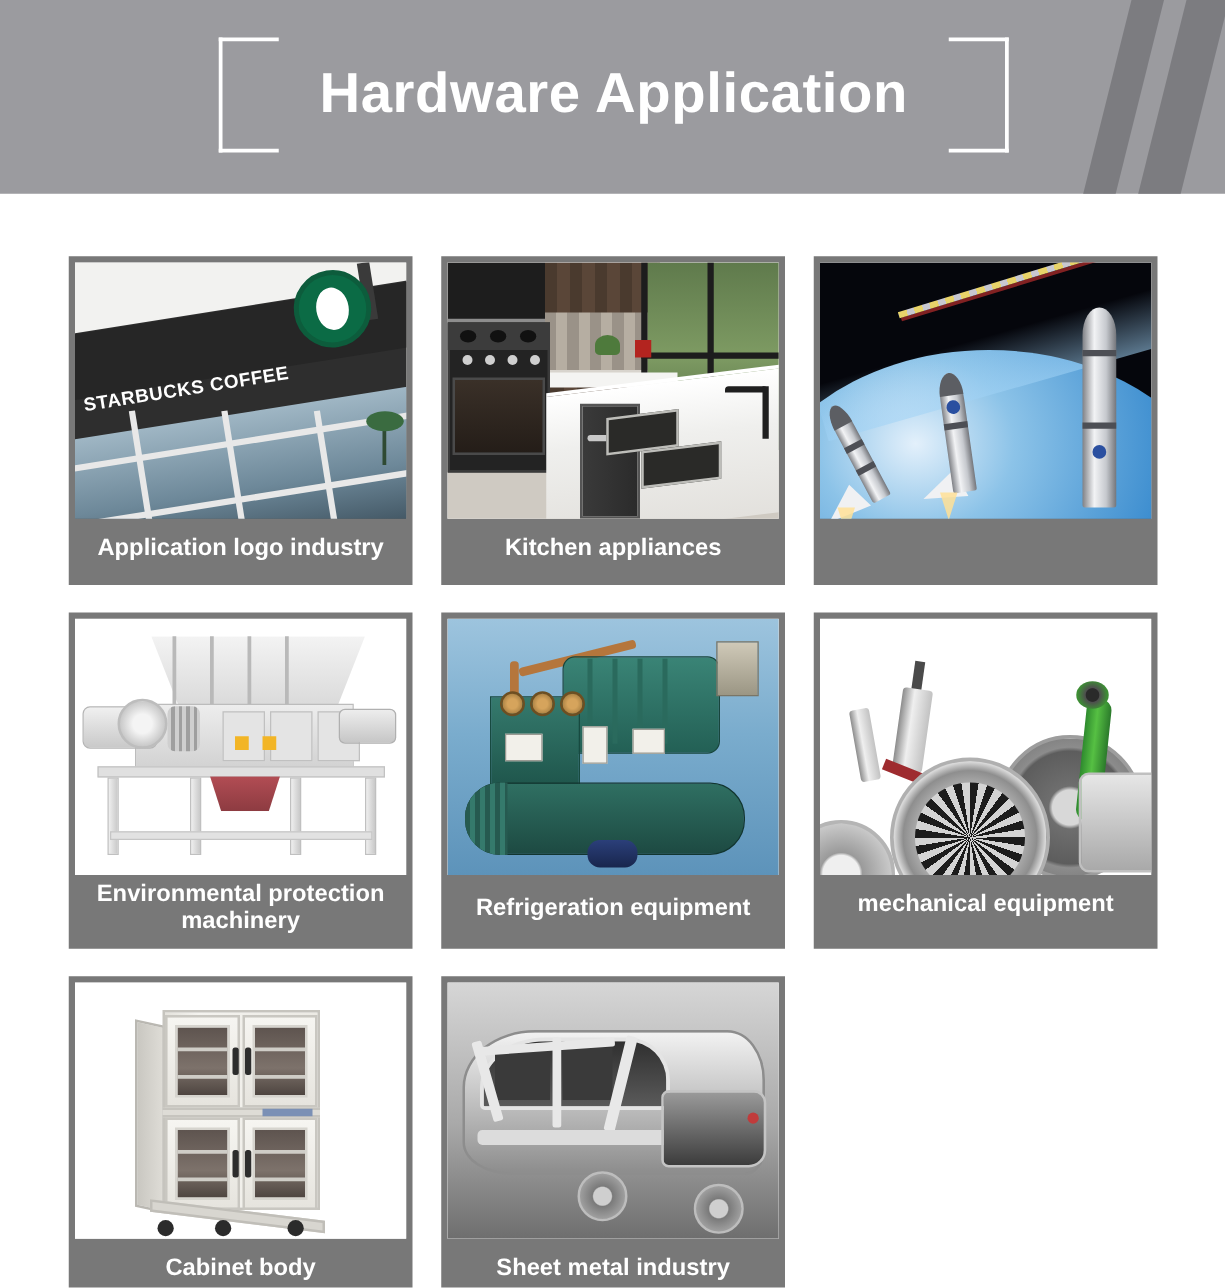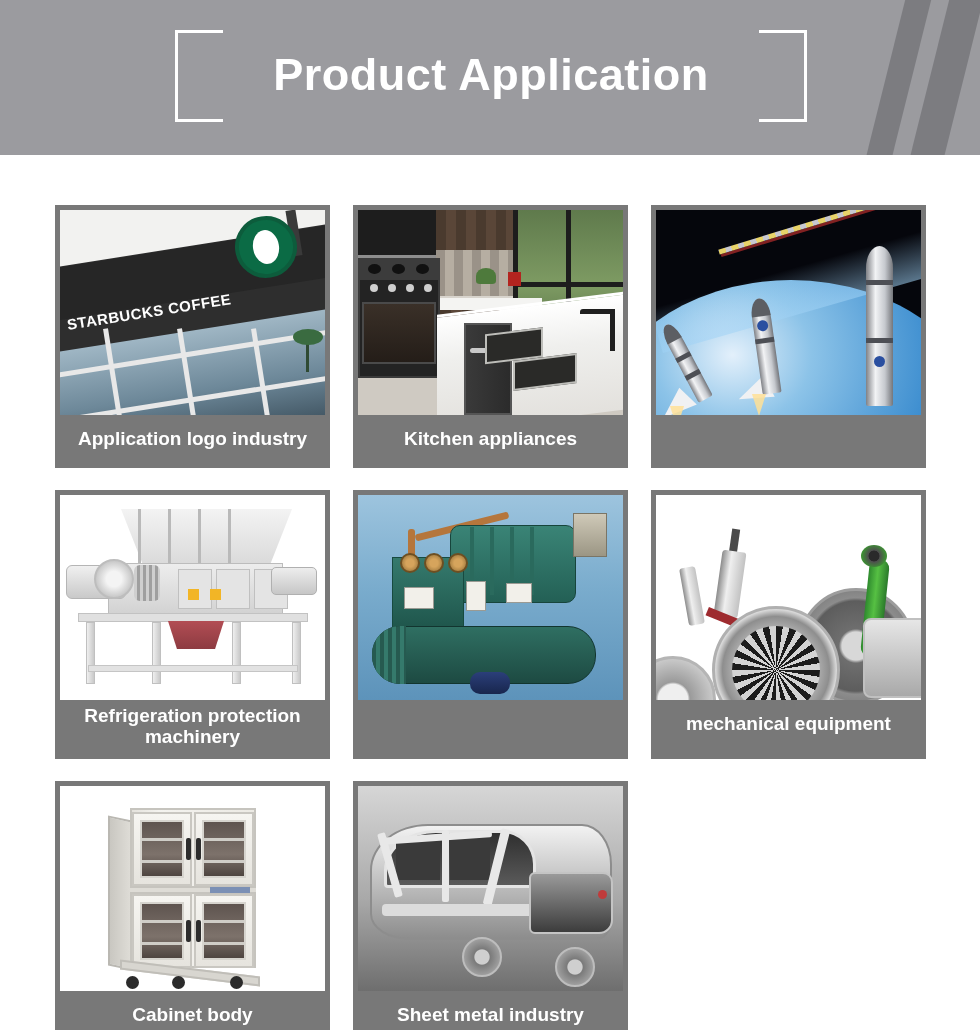--- a/index.html
+++ b/index.html
@@ -434,21 +434,21 @@
 </head>
 <body>
 
 <div class="header">
   <div class="stripe stripe-a"></div>
   <div class="stripe stripe-b"></div>
 
   <div class="title-wrap">
     <div class="bracket bracket-left"></div>
     <div class="bracket bracket-right"></div>
-    <div class="page-title">Product Application</div>
+    <div class="page-title">Hardware Application</div>
   </div>
 </div>
 
 <div class="grid">
 
   <div class="card">
     <div class="card-media">
       <div class="scene">
         <div class="sb-sky"></div>
         <div class="sb-facade"></div>
@@ -562,21 +562,21 @@
         <div class="sh-drum"></div>
         <div class="sh-frame"></div>
         <div class="sh-chute"></div>
         <div class="sh-leg" style="left:26px;"></div>
         <div class="sh-leg" style="left:92px;"></div>
         <div class="sh-leg" style="left:172px;"></div>
         <div class="sh-leg" style="left:232px;"></div>
         <div class="sh-crossbar"></div>
       </div>
     </div>
-    <div class="card-caption">Refrigeration protection machinery</div>
+    <div class="card-caption">Environmental protection machinery</div>
   </div>
 
   <div class="card tall">
     <div class="card-media">
       <div class="scene">
         <div class="rf-bg"></div>
         <div class="rf-pipe" style="left:56px; top:28px; width:96px; height:7px; transform:rotate(-14deg);"></div>
         <div class="rf-pipe" style="left:50px; top:34px; width:7px; height:52px;"></div>
         <div class="rf-pipe" style="left:112px; top:44px; width:7px; height:70px;"></div>
         <div class="rf-comp"></div>
@@ -591,20 +591,21 @@
         <div class="rf-valve" style="left:90px;"></div>
         <div class="rf-gauge rf-g1"></div>
         <div class="rf-gauge rf-g2"></div>
         <div class="rf-gauge rf-g3"></div>
         <div class="rf-yellow"></div>
         <div class="rf-tank"></div>
         <div class="rf-tank-cap"></div>
         <div class="rf-motor"></div>
       </div>
     </div>
+    <div class="card-caption">Refrigeration equipment</div>
   </div>
 
   <div class="card">
     <div class="card-media">
       <div class="scene">
         <div class="mp-bg"></div>
         <div class="mp-disc"></div>
         <div class="mp-disc2"></div>
         <div class="mp-cyl mp-c2"></div>
         <div class="mp-rod"></div>

